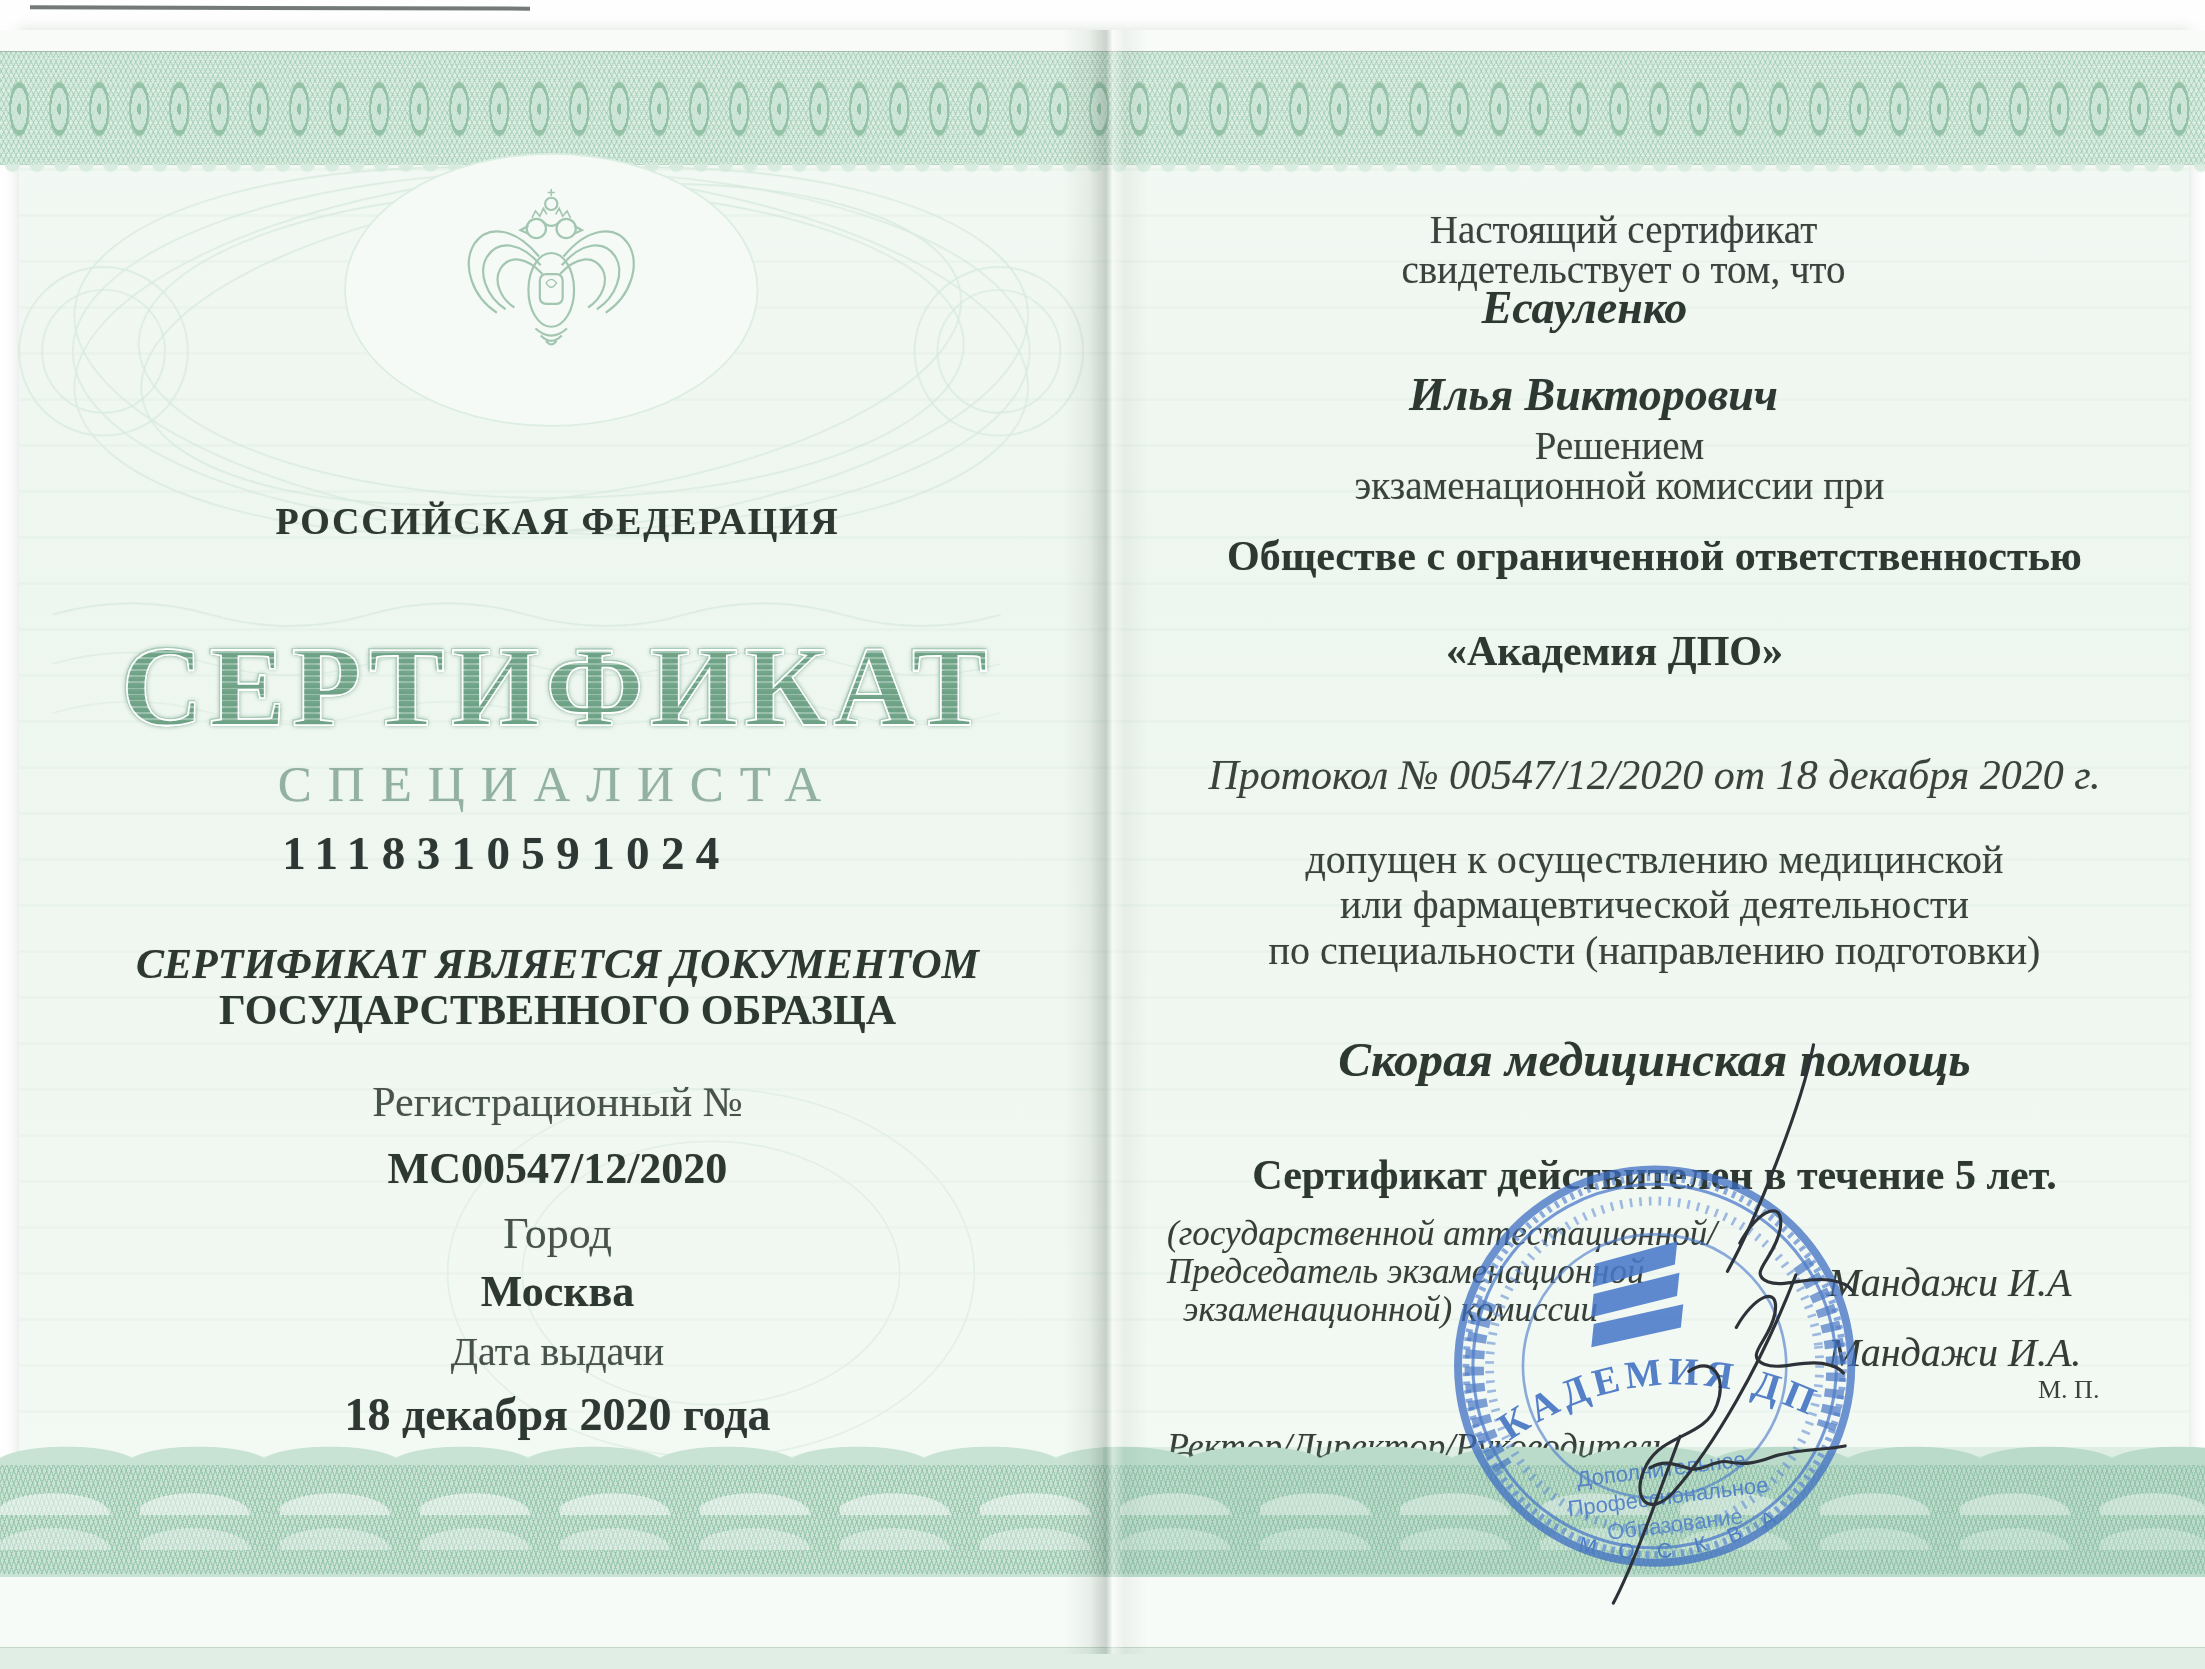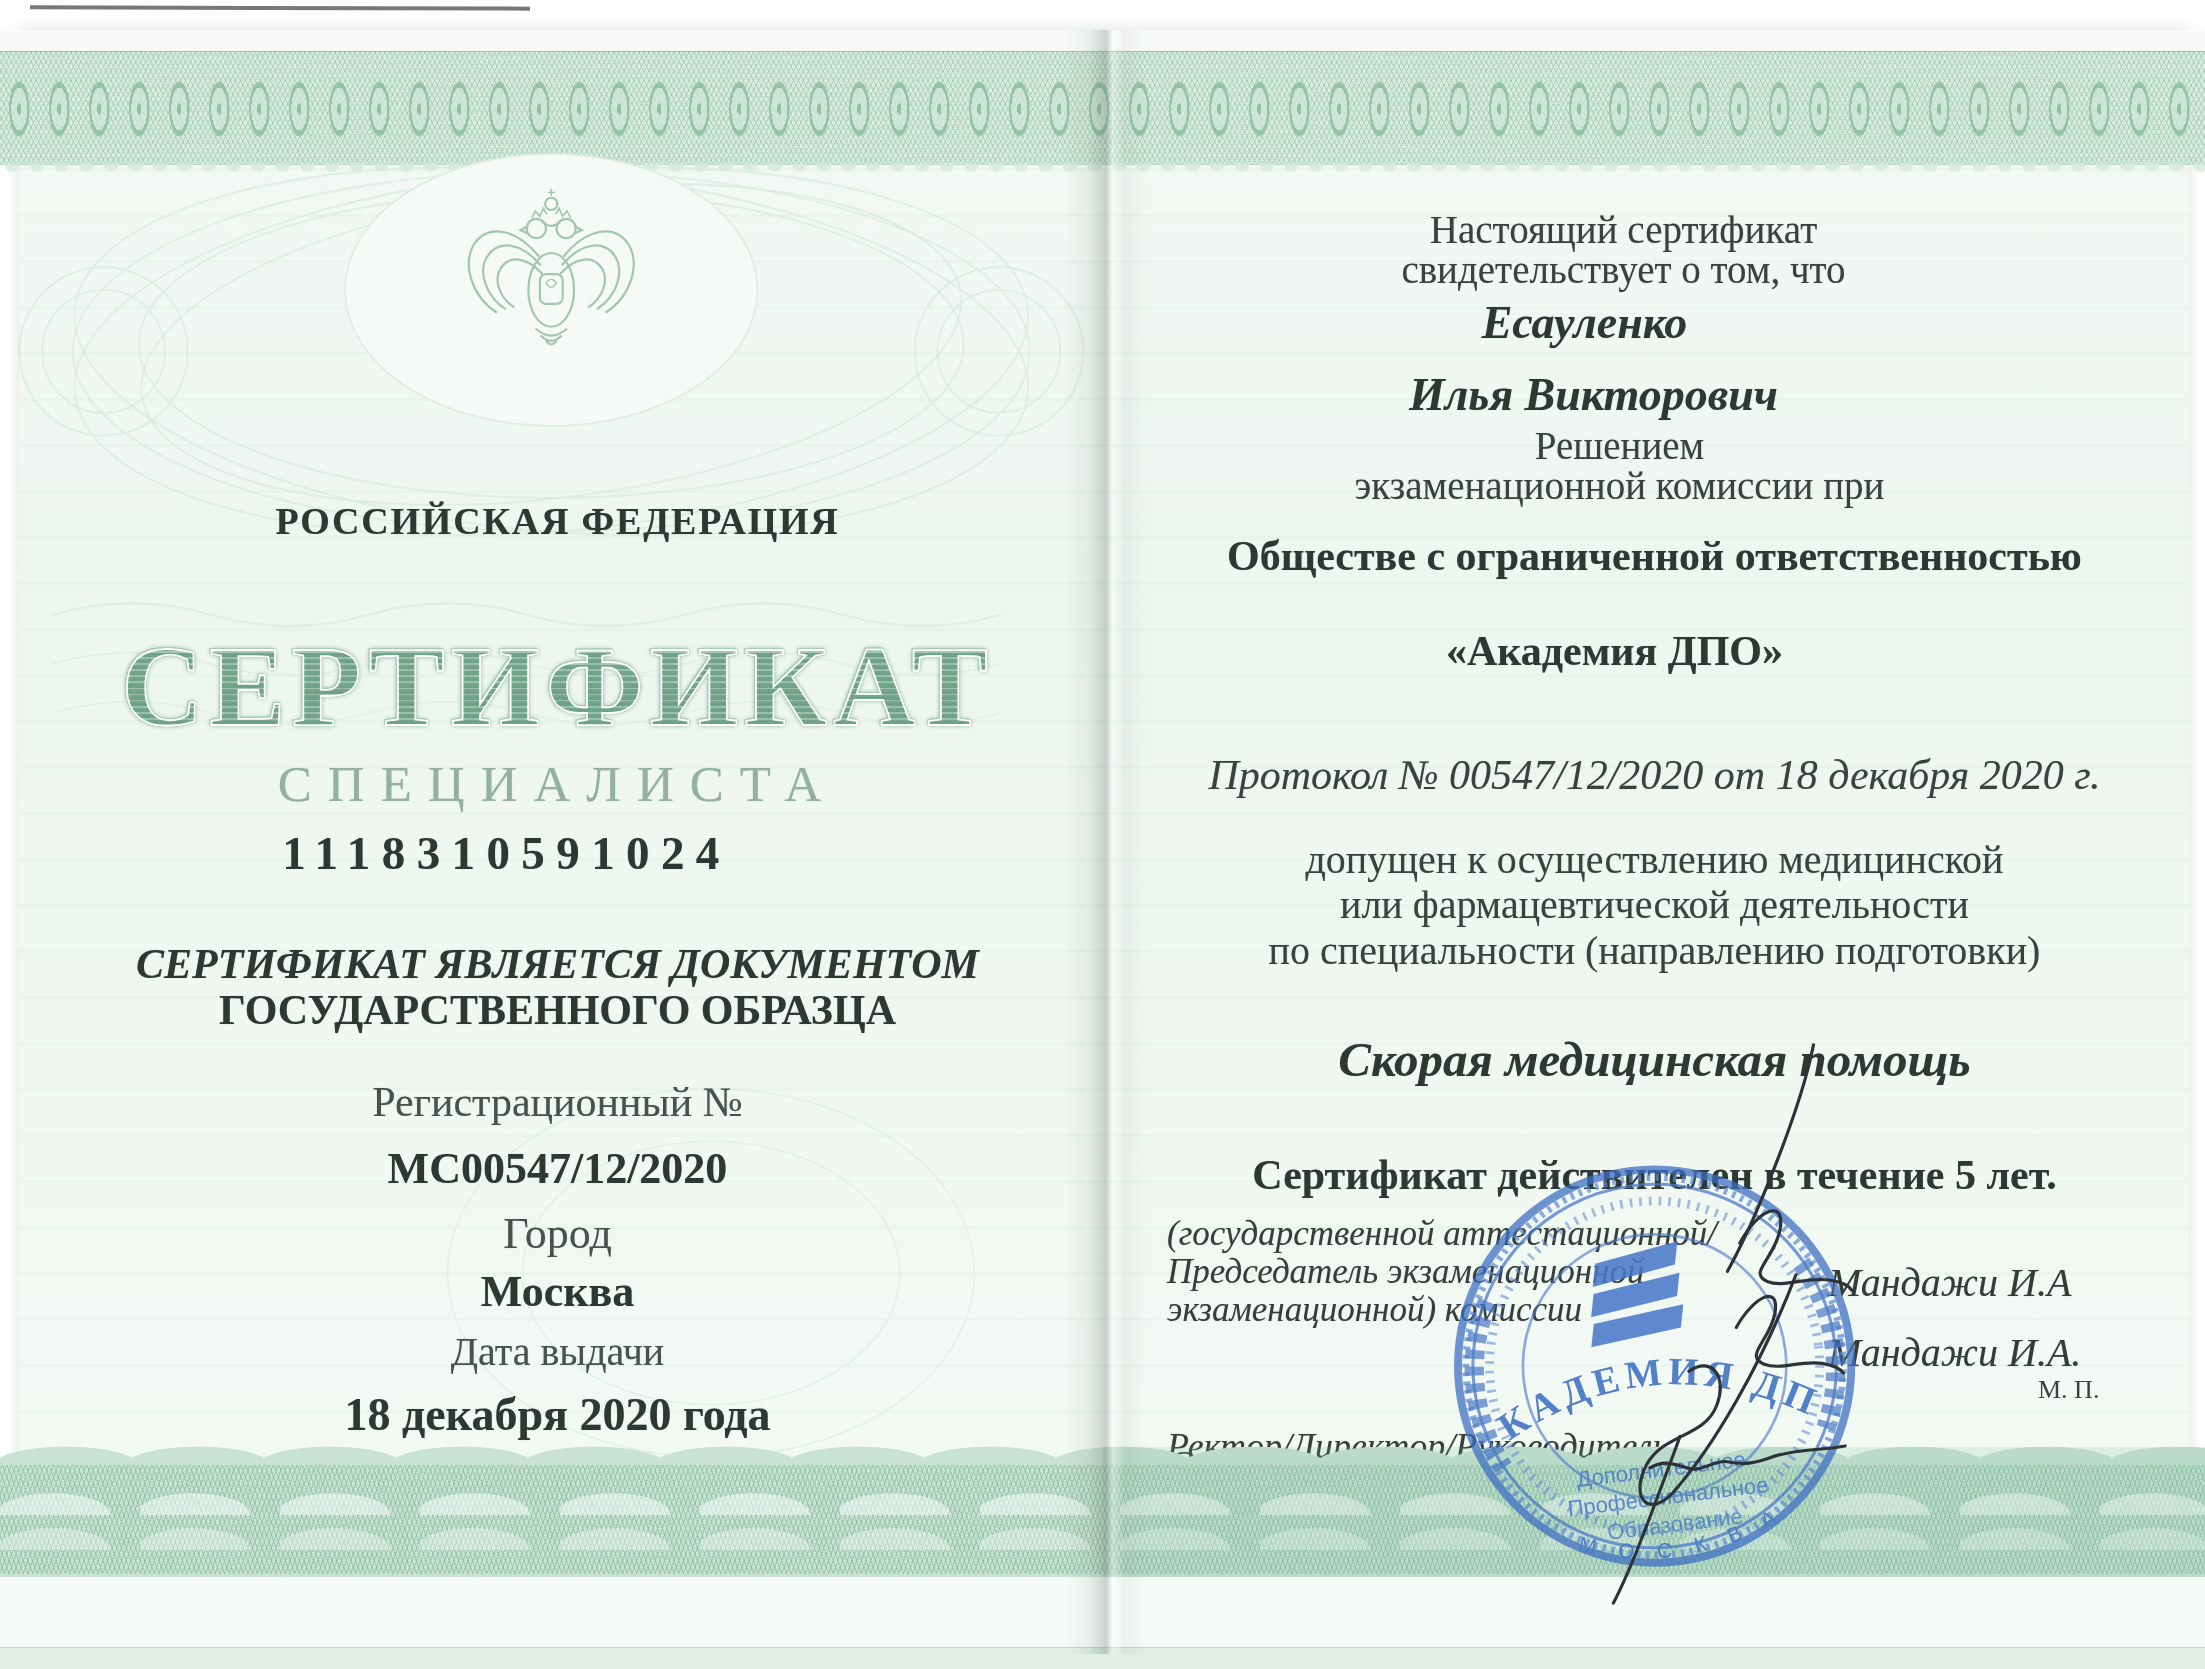--- a/index.html
+++ b/index.html
@@ -141,38 +141,38 @@
     <div class="cline b" style="top:1145px;font-size:44px;">МС00547/12/2020</div>
     <div class="cline" style="top:1210px;font-size:44px;color:#47524c;">Город</div>
     <div class="cline b" style="top:1268px;font-size:44px;">Москва</div>
     <div class="cline" style="top:1330px;font-size:40px;color:#47524c;">Дата выдачи</div>
     <div class="cline b" style="top:1390px;font-size:46px;">18 декабря 2020 года</div>
   </div>
 
   <div class="page-col" id="right-col">
     <div class="cline" style="top:209px;font-size:39px;transform:translateX(-31px);">Настоящий сертификат</div>
     <div class="cline" style="top:249px;font-size:39px;transform:translateX(-31px);">свидетельствует о том, что</div>
-    <div class="cline b i" style="top:298px;font-size:46px;transform:translateX(-70px);">Есауленко</div>
+    <div class="cline b i" style="top:283px;font-size:46px;transform:translateX(-70px);">Есауленко</div>
     <div class="cline" style="top:425px;font-size:39px;transform:translateX(-35px);">Решением</div>
     <div class="cline b i" style="top:370px;font-size:46px;transform:translateX(-61px);">Илья Викторович</div>
     <div class="cline" style="top:465px;font-size:39px;transform:translateX(-35px);">экзаменационной комиссии при</div>
     <div class="cline b" style="top:534px;font-size:42px;">Обществе с ограниченной ответственностью</div>
     <div class="cline b" style="top:629px;font-size:42px;transform:translateX(-40px);">«Академия ДПО»</div>
     <div class="cline i" style="top:753px;font-size:42px;">Протокол № 00547/12/2020 от 18 декабря 2020 г.</div>
     <div class="cline" style="top:838px;font-size:40px;">допущен к осуществлению медицинской</div>
     <div class="cline" style="top:883px;font-size:40px;">или фармацевтической деятельности</div>
     <div class="cline" style="top:929px;font-size:40px;">по специальности (направлению подготовки)</div>
     <div class="cline b i" style="top:1034px;font-size:49px;">Скорая медицинская помощь</div>
     <div class="cline b" style="top:1153px;font-size:42px;">Сертификат действителен в течение 5 лет.</div>
   </div>
 
   <div class="sig-label" style="top:1215px;font-size:35px;width:755px;">
     <span style="display:block;">(государственной аттестационной/</span>
     <span style="display:block;">Председатель экзаменационной</span>
-    <span style="display:block;">экзаменационной) комиссии</span>
+    <span style="display:block;margin-left:16px;">экзаменационной) комиссии</span>
   </div>
   <div class="sig-label" style="top:1427px;font-size:36px;">Ректор/Директор/Руководитель</div>
   <div class="sig-label" style="top:1445px;font-size:36px;">Секретарь</div>
 
   <div class="sig-name" style="left:1828px;top:1259px;">Мандажи И.А</div>
   <div class="sig-name" style="left:1828px;top:1329px;">Мандажи И.А.</div>
   <div class="mark" style="left:2038px;top:1375px;font-size:26px;color:#3a423e;">М. П.</div>
   <div class="sig-name" style="left:1814px;top:1448px;">Коршенко К.Р.</div>
   <div class="mark" style="left:1965px;top:1591px;font-size:40px;">’</div>
 

